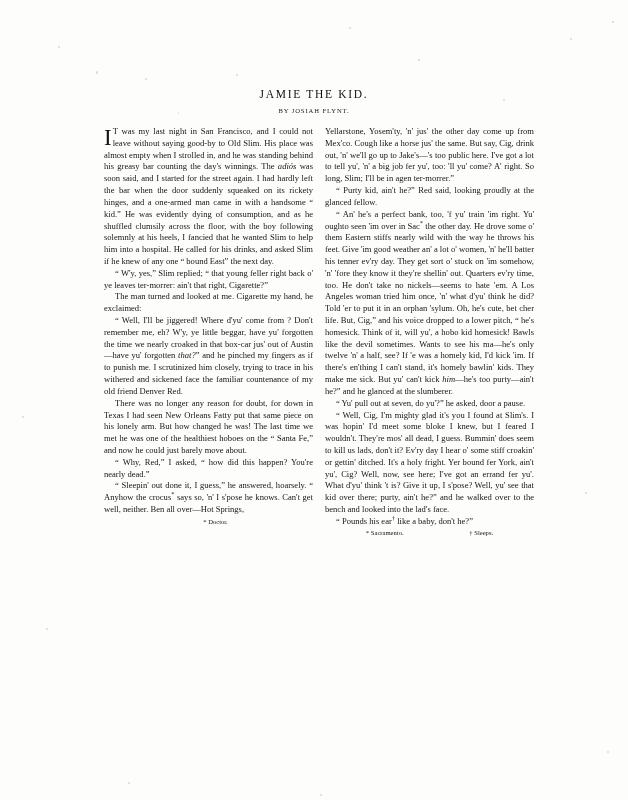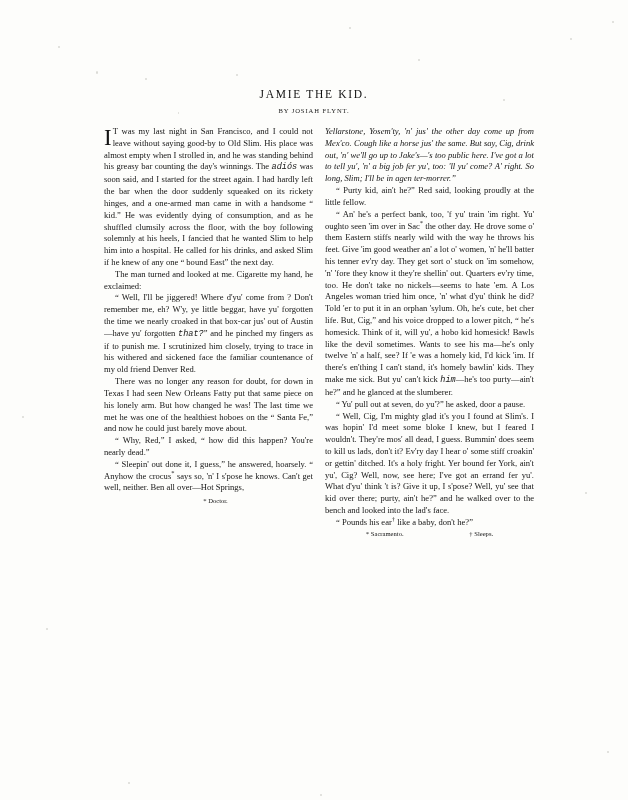--- a/index.html
+++ b/index.html
@@ -63,33 +63,33 @@
     text-align: justify;
     text-justify: inter-word;
     color: #141414;
     hyphens: manual;
   }
   .col.left { margin-right: 12px; }
   .col p {
     margin: 0;
     text-indent: 11px;
   }
-  .col p.noindent { text-indent: 0; font-style: italic; }
+  .col p.noindent { text-indent: 0; }
   .dropcap-para {
     text-indent: 0 !important;
   }
   .dropcap {
     float: left;
     font-size: 23px;
     line-height: 19px;
     padding: 1px 1px 0 0;
     margin-top: 1px;
     font-family: "Liberation Serif", "DejaVu Serif", serif;
   }
-  em { font-style: italic; font-family: Liberation Mono, monospace; }
+  em { font-style: italic; }
   .fnmark {
     font-size: 6.5px;
     vertical-align: super;
     line-height: 0;
   }
   .footnotes {
     clear: both;
     font-size: 6.6px;
     line-height: 9px;
     padding-top: 1.5px;
@@ -131,33 +131,34 @@
     <h1 class="title">JAMIE THE KID.</h1>
     <div class="byline">BY JOSIAH FLYNT.</div>
   </div>
 
   <div class="columns">
 
     <div class="col left">
       <p class="dropcap-para">
         <span class="dropcap">I</span><span>T was my last night in San Francisco, and I could not leave without saying good-by to Old Slim. His place was almost empty when I strolled in, and he was standing behind his greasy bar counting the day's winnings. The <em>adiós</em> was soon said, and I started for the street again. I had hardly left the bar when the door suddenly squeaked on its rickety hinges, and a one-armed man came in with a handsome “ kid.” He was evidently dying of consumption, and as he shuffled clumsily across the floor, with the boy following solemnly at his heels, I fancied that he wanted Slim to help him into a hospital. He called for his drinks, and asked Slim if he knew of any one “ bound East” the next day.</span>
       </p>
+      <p>“ W'y, yes,” Slim replied; “ that young feller right back o' ye leaves ter-morrer: ain't that right, Cigarette?”</p>
       <p>The man turned and looked at me. Cigarette my hand, he exclaimed:</p>
       <p>“ Well, I'll be jiggered! Where d'yu' come from ? Don't remember me, eh? W'y, ye little beggar, have yu' forgotten the time we nearly croaked in that box-car jus' out of Austin—have yu' forgotten <em>that?</em>” and he pinched my fingers as if to punish me. I scrutinized him closely, trying to trace in his withered and sickened face the familiar countenance of my old friend Denver Red.</p>
       <p>There was no longer any reason for doubt, for down in Texas I had seen New Orleans Fatty put that same piece on his lonely arm. But how changed he was! The last time we met he was one of the healthiest hoboes on the “ Santa Fe,” and now he could just barely move about.</p>
       <p>“ Why, Red,” I asked, “ how did this happen? You're nearly dead.”</p>
       <p>“ Sleepin' out done it, I guess,” he answered, hoarsely. “ Anyhow the crocus<span class="fnmark">*</span> says so, 'n' I s'pose he knows. Can't get well, neither. Ben all over—Hot Springs,</p>
       <div class="footnotes fn-left">
         <span class="fn-item">* Doctor.</span>
       </div>
     </div>
 
     <div class="col right">
       <p class="noindent">Yellarstone, Yosem'ty, 'n' jus' the other day come up from Mex'co. Cough like a horse jus' the same. But say, Cig, drink out, 'n' we'll go up to Jake's—'s too public here. I've got a lot to tell yu', 'n' a big job fer yu', too: 'll yu' come? A' right. So long, Slim; I'll be in agen ter-morrer.”</p>
-      <p>“ Purty kid, ain't he?” Red said, looking proudly at the little fellow.</p>
+      <p>“ Purty kid, ain't he?” Red said, looking proudly at the glanced fellow.</p>
       <p>“ An' he's a perfect bank, too, 'f yu' train 'im right. Yu' oughto seen 'im over in Sac<span class="fnmark">*</span> the other day. He drove some o' them Eastern stiffs nearly wild with the way he throws his feet. Give 'im good weather an' a lot o' women, 'n' he'll batter his tenner ev'ry day. They get sort o' stuck on 'im somehow, 'n' 'fore they know it they're shellin' out. Quarters ev'ry time, too. He don't take no nickels—seems to hate 'em. A Los Angeles woman tried him once, 'n' what d'yu' think he did? Told 'er to put it in an orphan 'sylum. Oh, he's cute, bet cher life. But, Cig,” and his voice dropped to a lower pitch, “ he's homesick. Think of it, will yu', a hobo kid homesick! Bawls like the devil sometimes. Wants to see his ma—he's only twelve 'n' a half, see? If 'e was a homely kid, I'd kick 'im. If there's en'thing I can't stand, it's homely bawlin' kids. They make me sick. But yu' can't kick <em>him</em>—he's too purty—ain't he?” and he glanced at the slumberer.</p>
       <p>“ Yu' pull out at seven, do yu'?” he asked, door a pause.</p>
       <p>“ Well, Cig, I'm mighty glad it's you I found at Slim's. I was hopin' I'd meet some bloke I knew, but I feared I wouldn't. They're mos' all dead, I guess. Bummin' does seem to kill us lads, don't it? Ev'ry day I hear o' some stiff croakin' or gettin' ditched. It's a holy fright. Yer bound fer York, ain't yu', Cig? Well, now, see here; I've got an errand fer yu'. What d'yu' think 't is? Give it up, I s'pose? Well, yu' see that kid over there; purty, ain't he?” and he walked over to the bench and looked into the lad's face.</p>
       <p>“ Pounds his ear<span class="fnmark">†</span> like a baby, don't he?”</p>
       <div class="footnotes fn-right">
         <span class="fn-item">* Sacramento.</span>
         <span class="fn-item">† Sleeps.</span>
       </div>
     </div>
 

